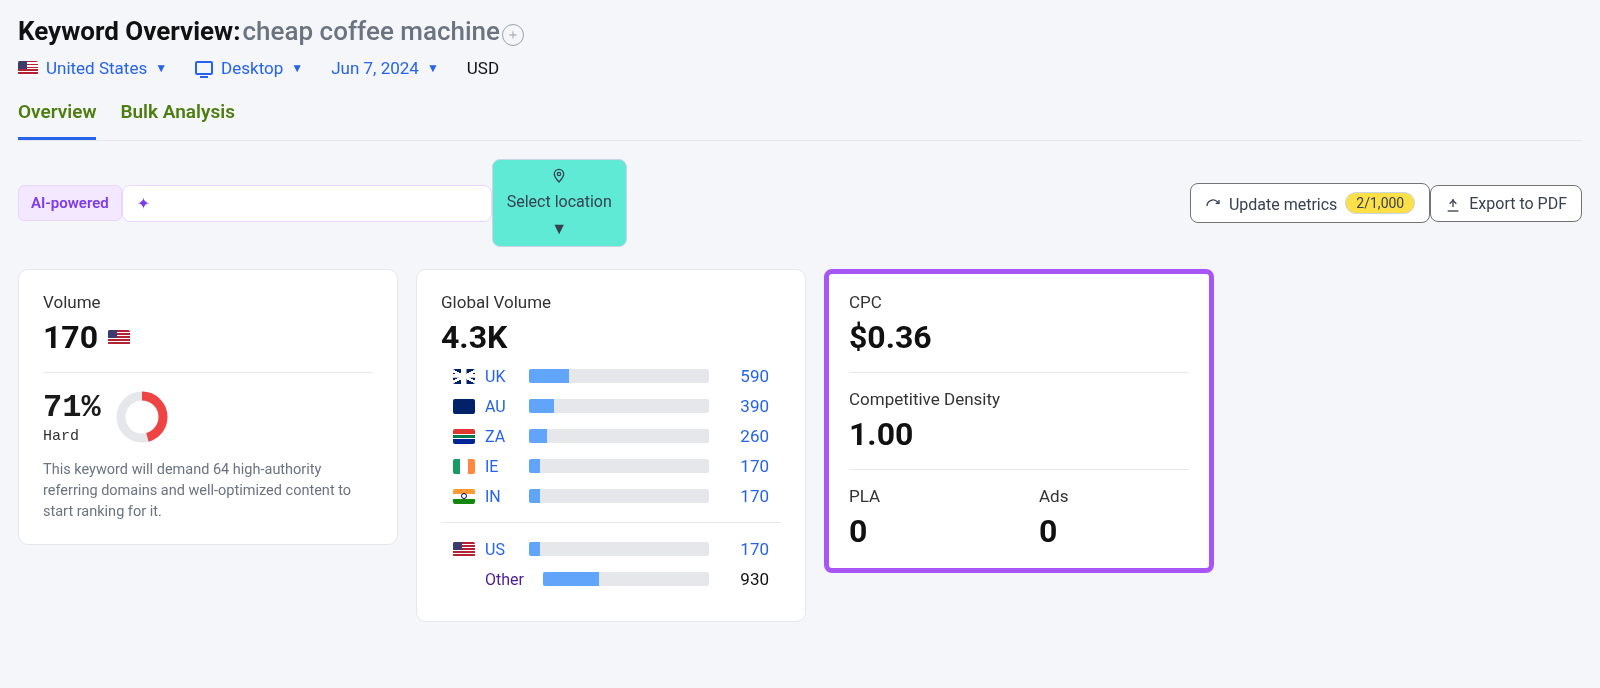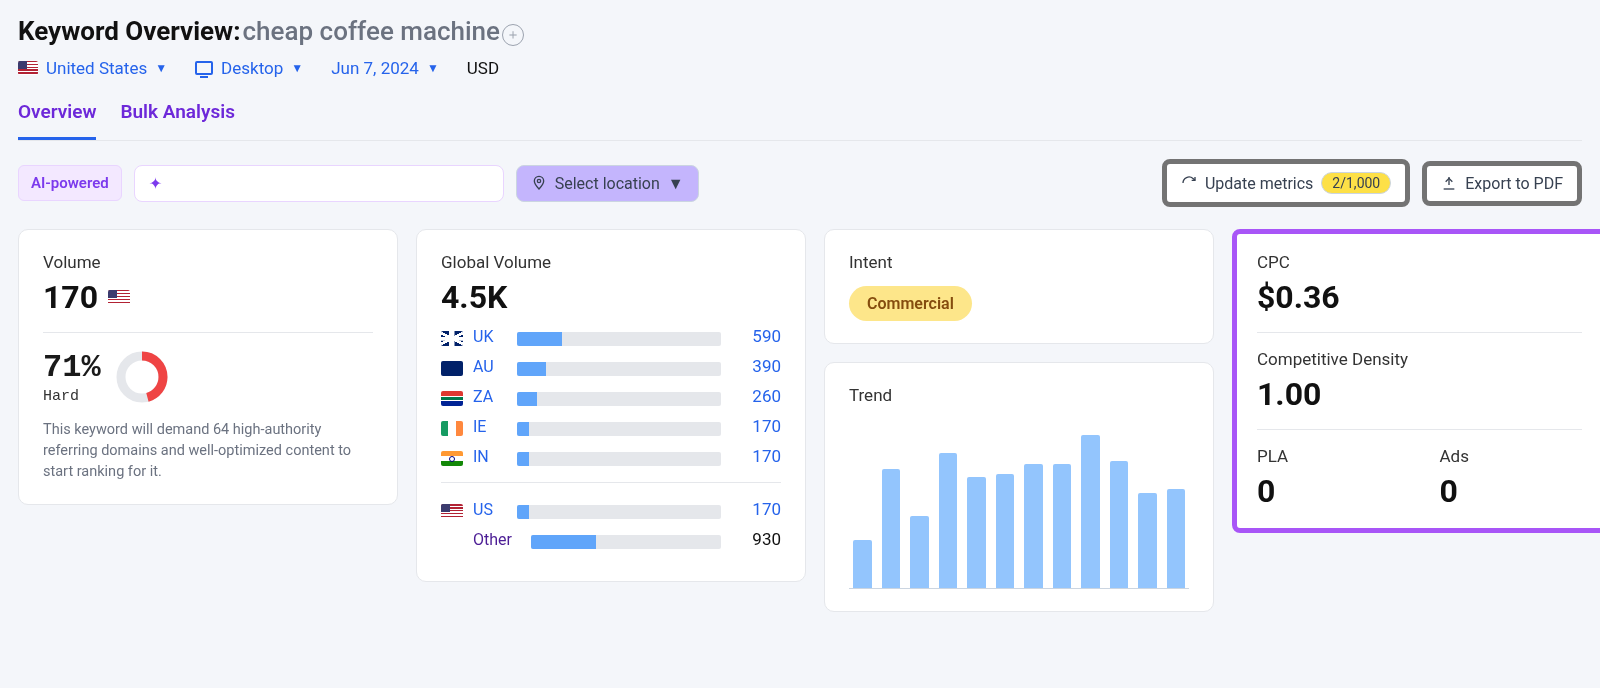--- a/index.html
+++ b/index.html
@@ -26,43 +26,43 @@
     linear-gradient(#C8102E,#C8102E) center/100% 12% no-repeat,
     linear-gradient(#C8102E,#C8102E) center/12% 100% no-repeat;}
   .flag-au { background:#012169; }
   .flag-za { background:linear-gradient(#de3831 0 33%, #fff 33% 38%, #007a4d 38% 62%, #fff 62% 67%, #002395 67% 100%); }
   .flag-ie { background:linear-gradient(90deg,#169b62 0 33%,#fff 33% 66%,#ff883e 66% 100%); }
   .flag-in { background:linear-gradient(#ff9933 0 33%,#fff 33% 66%,#138808 66% 100%); }
   .flag-in::after{content:'';position:absolute;top:50%;left:50%;width:4px;height:4px;border:1px solid #000080;border-radius:50%;transform:translate(-50%,-50%);}
   .desktop-icon { width:18px; height:14px; border:2px solid #2563eb; border-radius:2px; position:relative; }
   .desktop-icon::after{content:'';position:absolute;bottom:-5px;left:3px;right:3px;height:2px;background:#2563eb;}
   .tabs { display:flex; gap:24px; border-bottom:1px solid #e5e7eb; padding-bottom:0; margin-bottom:18px; }
-  .tab { font-size:19px; font-weight:600; color:#6d28d9; padding-bottom:14px; cursor:pointer; border-bottom:3px solid transparent; }
+  .tab { font-size:19px; font-weight:600; color:#4d7c0f; padding-bottom:14px; cursor:pointer; border-bottom:3px solid transparent; }
   .tab.active { border-bottom-color:#2563eb; }
-  .toolbar { display:flex; align-items:center; gap:12px; margin-bottom:22px; }
+  .toolbar { display:flex; align-items:center; margin-bottom:22px; }
   .ai-badge { background:#f3e8ff; color:#7c3aed; border:1px solid #e9d5ff; border-radius:6px; padding:8px 12px; font-size:15px; font-weight:600; }
   .domain-input { display:flex; align-items:center; gap:8px; border:1px solid #e9d5ff; border-radius:8px; padding:8px 14px; background:#fff; width:370px; }
   .domain-input input { border:none; outline:none; font-size:16px; color:#6b7280; width:100%; background:transparent; }
   .sparkle { color:#7c3aed; font-size:16px; }
-  .location-select { display:flex; align-items:center; gap:8px; border:1px solid #cbd5e1; border-radius:8px; padding:8px 14px; background:#c4b5fd; font-size:16px; color:#374151; cursor:pointer; }
+  .location-select { display:flex; align-items:center; gap:8px; border:1px solid #cbd5e1; border-radius:8px; padding:8px 14px; background:#5eead4; font-size:16px; color:#374151; cursor:pointer;flex-direction:column; }
   .spacer { flex:1; }
-  .btn { display:inline-flex; align-items:center; gap:8px; border:5px solid #737373; border-radius:8px; padding:8px 14px; background:#fff; font-size:16px; color:#374151; cursor:pointer; }
+  .btn { display:inline-flex; align-items:flex-end; gap:8px; border:1px solid #737373; border-radius:8px; padding:8px 14px; background:#fff; font-size:16px; color:#374151; cursor:pointer; }
   .pill { background:#fde047; border:1px solid #cbd5e1; border-radius:999px; padding:2px 10px; font-size:14px; color:#374151; }
   .cards { display:grid; grid-template-columns: 380px 390px 390px 375px; gap:18px; align-items:start; }
   .card { background:#fff; border:1px solid #e5e7eb; border-radius:10px; padding:22px 24px; }
   .card.highlight { border:5px solid #a855f7; border-radius:8px; padding:18px 20px; }
   .label { font-size:17px; color:#333; margin-bottom:6px; }
   .big { font-size:32px; font-weight:700; color:#111; display:flex; align-items:center; gap:10px; }
   .hr { border:none; border-top:1px solid #e5e7eb; margin:16px 0; }
   .kd-row { display:flex; align-items:center; gap:14px;font-family:Liberation Mono, monospace; }
   .kd-pct { font-size:32px; font-weight:700; }
   .kd-label { font-size:15px; color:#333; margin-top:2px; }
   .donut { width:54px; height:54px; }
   .kd-desc { font-size:14.5px; color:#6b7280; line-height:1.45; margin-top:14px; }
-  .gv-row { display:flex; align-items:flex-end; gap:10px; margin:10px 0; }
+  .gv-row { display:flex; align-items:center; gap:10px; margin:10px 12px; }
   .gv-flag { width:22px; height:15px; }
   .gv-code { color:#2563eb; font-size:16px; width:34px; }
   .gv-code.dim { color:#4c1d95; }
   .gv-bar-wrap { flex:1; height:14px; background:#e5e7eb; border-radius:2px; overflow:hidden; }
   .gv-bar { height:100%; background:#60a5fa; }
   .gv-val { width:50px; text-align:right; color:#2563eb; font-size:17px; }
   .gv-val.dim { color:#111; }
   .col3 { display:flex; flex-direction:column; gap:18px; }
   .intent-badge { display:inline-block; background:#fde68a; color:#854d0e; font-weight:600; padding:8px 18px; border-radius:999px; font-size:16px; margin-top:8px; }
   .trend-chart { display:flex; align-items:flex-end; gap:10px; height:160px; border-bottom:1px solid #cbd5e1; margin-top:24px; padding:0 4px; }
@@ -153,21 +153,21 @@
         <svg class="donut" viewBox="0 0 36 36">
           <circle cx="18" cy="18" r="14" fill="none" stroke="#e5e7eb" stroke-width="6"></circle>
           <circle cx="18" cy="18" r="14" fill="none" stroke="#ef4444" stroke-width="6" stroke-dasharray="62 88" stroke-dashoffset="22" transform="rotate(-90 18 18)"></circle>
         </svg>
       </div>
       <div class="kd-desc">This keyword will demand 64 high-authority referring domains and well-optimized content to start ranking for it.</div>
     </div>
 
     <div class="card">
       <div class="label">Global Volume</div>
-      <div class="big">4.5K</div>
+      <div class="big">4.3K</div>
       <div id="gv-rows" style="margin-top:10px">
           <div class="gv-row">
     <span class="flag flag-uk gv-flag"></span>
     <span class="gv-code">UK</span>
     <div class="gv-bar-wrap">
               <div class="gv-bar" style="width:22%"></div>
             </div>
     <span class="gv-val">590</span>
           </div>
           <div class="gv-row">
@@ -215,43 +215,20 @@
       <div class="gv-row">
         <span class="gv-flag"></span>
         <span class="gv-code dim" style="width:48px">Other</span>
         <div class="gv-bar-wrap">
             <div class="gv-bar" id="gv-other-bar" style="width: 34%;"></div>
           </div>
         <span class="gv-val dim">930</span>
       </div>
     </div>
 
-    <div class="col3">
-      <div class="card">
-        <div class="label">Intent</div>
-        <span class="intent-badge">Commercial</span>
-      </div>
-      <div class="card">
-        <div class="label">Trend</div>
-        <div class="trend-chart" id="trend-chart">
-            <div class="trend-bar" style="height: 30%;"></div>
-            <div class="trend-bar" style="height: 75%;"></div>
-            <div class="trend-bar" style="height: 45%;"></div>
-            <div class="trend-bar" style="height: 85%;"></div>
-            <div class="trend-bar" style="height: 70%;"></div>
-            <div class="trend-bar" style="height: 72%;"></div>
-            <div class="trend-bar" style="height: 78%;"></div>
-            <div class="trend-bar" style="height: 78%;"></div>
-            <div class="trend-bar" style="height: 96%;"></div>
-            <div class="trend-bar" style="height: 80%;"></div>
-            <div class="trend-bar" style="height: 60%;"></div>
-            <div class="trend-bar" style="height: 62%;"></div>
-          </div>
-      </div>
-    </div>
 
     <div class="card highlight">
       <div class="label">CPC</div>
       <div class="big">$0.36</div>
       <hr class="hr">
       <div class="label">Competitive Density</div>
       <div class="big">1.00</div>
       <hr class="hr">
       <div class="split">
         <div>

